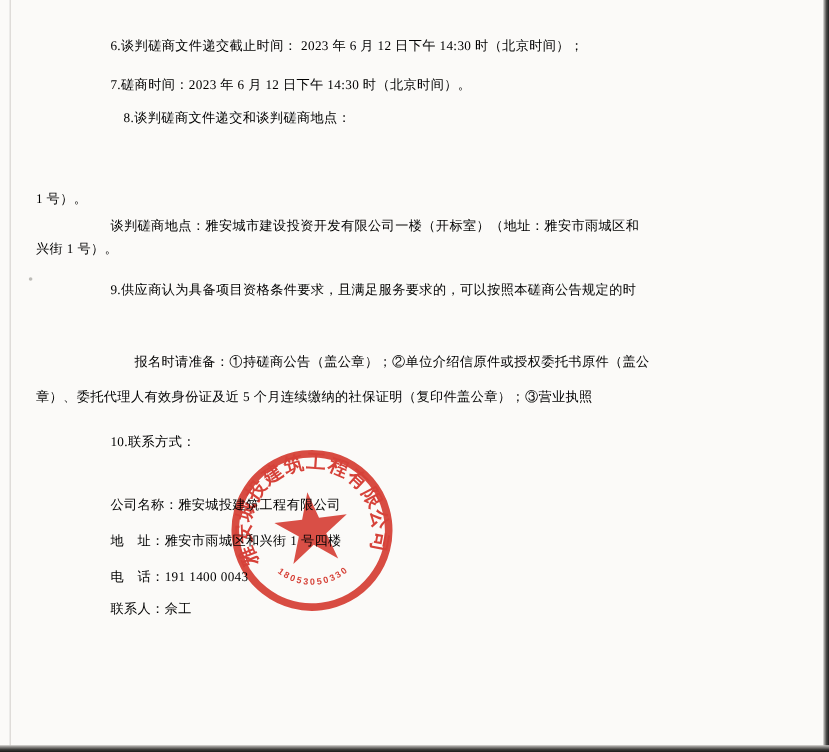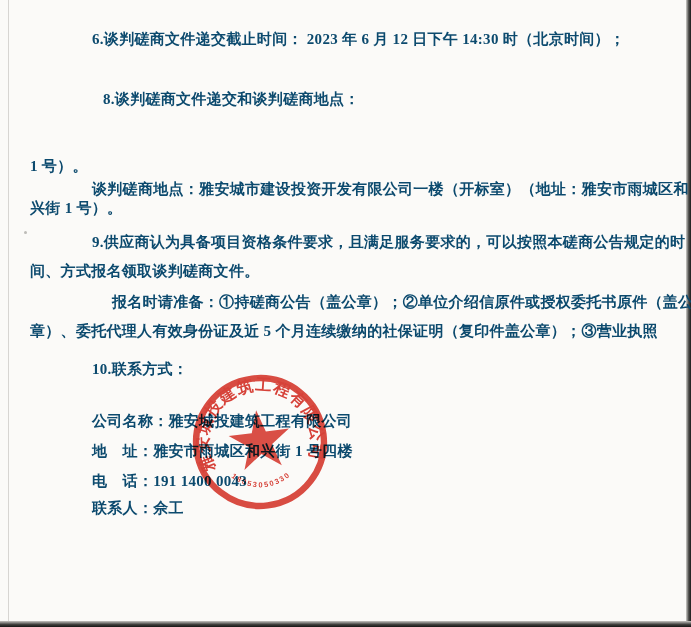--- a/index.html
+++ b/index.html
@@ -4,23 +4,23 @@
 <style>
   html,body{margin:0;padding:0;}
   body{width:691px;height:627px;background:#ffffff;}
   .page{
     position:relative;width:691px;height:627px;overflow:hidden;
     background:#fbfaf8;
     font-family:"Liberation Serif","DejaVu Serif",serif;
   }
   .line{
     position:absolute;
-    font-weight:bold;
-    font-size:15px;
-    color:#0c4a6e;
+    font-weight:normal;
+    font-size:11px;
+    color:#000000;
     white-space:nowrap;
     letter-spacing:0.3px;
     line-height:18px;
   }
   .scan-edge-left{
     position:absolute;left:8px;top:0;width:1px;height:627px;
     background:#d7d5d2;
   }
   .scan-edge-right{
     position:absolute;right:0;top:0;width:5px;height:627px;
@@ -50,26 +50,26 @@
 <body>
 
 <div class="page">
 
   <div class="scan-edge-left"></div>
   <div class="scan-edge-right"></div>
   <div class="scan-edge-bottom"></div>
   <div class="scan-speck"></div>
 
   <div class="line" style="top:30px;left:92px">6.谈判磋商文件递交截止时间： 2023 年 6 月 12 日下午 14:30 时（北京时间）；</div>
+  <div class="line" style="top:62px;left:92px">7.磋商时间：2023 年 6 月 12 日下午 14:30 时（北京时间）。</div>
   <div class="line" style="top:90px;left:103px">8.谈判磋商文件递交和谈判磋商地点：</div>
   <div class="line" style="top:157px;left:30px">1 号）。</div>
   <div class="line" style="top:180px;left:92px">谈判磋商地点：雅安城市建设投资开发有限公司一楼（开标室）（地址：雅安市雨城区和</div>
   <div class="line" style="top:199px;left:30px">兴街 1 号）。</div>
   <div class="line" style="top:233px;left:92px">9.供应商认为具备项目资格条件要求，且满足服务要求的，可以按照本磋商公告规定的时</div>
-  <div class="line" style="top:262px;left:30px">间、方式报名领取谈判磋商文件。</div>
   <div class="line" style="top:293px;left:112px">报名时请准备：①持磋商公告（盖公章）；②单位介绍信原件或授权委托书原件（盖公</div>
   <div class="line" style="top:322px;left:30px">章）、委托代理人有效身份证及近 5 个月连续缴纳的社保证明（复印件盖公章）；③营业执照</div>
   <div class="line" style="top:360px;left:92px">10.联系方式：</div>
   <div class="line" style="top:412px;left:92px">公司名称：雅安城投建筑工程有限公司</div>
   <div class="line" style="top:442px;left:92px">地　址：雅安市雨城区和兴街 1 号四楼</div>
   <div class="line" style="top:472px;left:92px">电　话：191 1400 0043</div>
   <div class="line" style="top:499px;left:92px">联系人：佘工</div>
 
   <svg class="seal" viewBox="0 0 200 200" aria-hidden="true">
     <defs>

